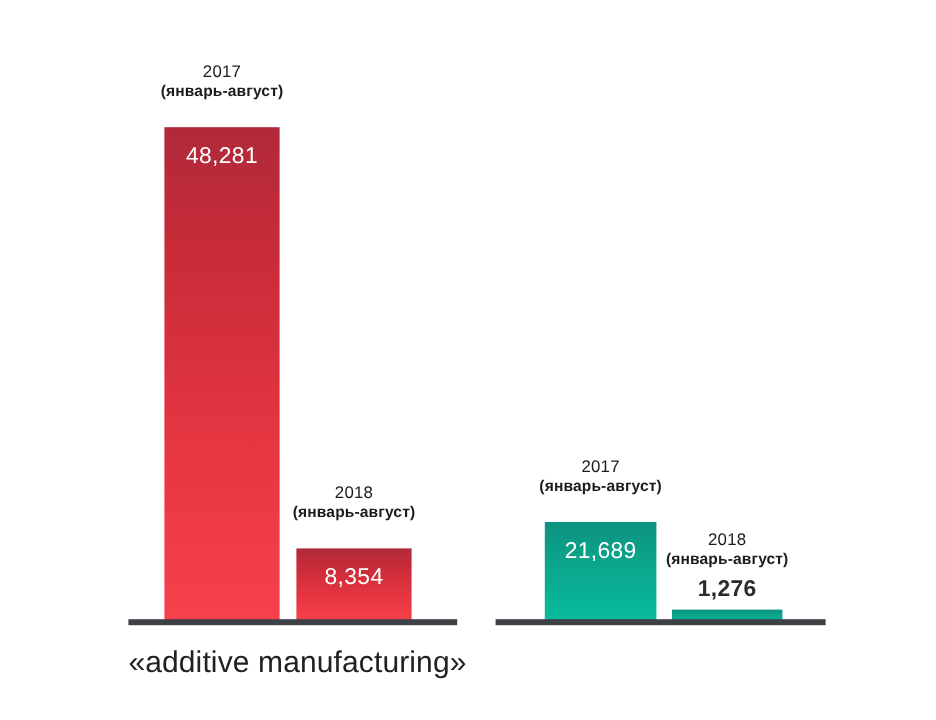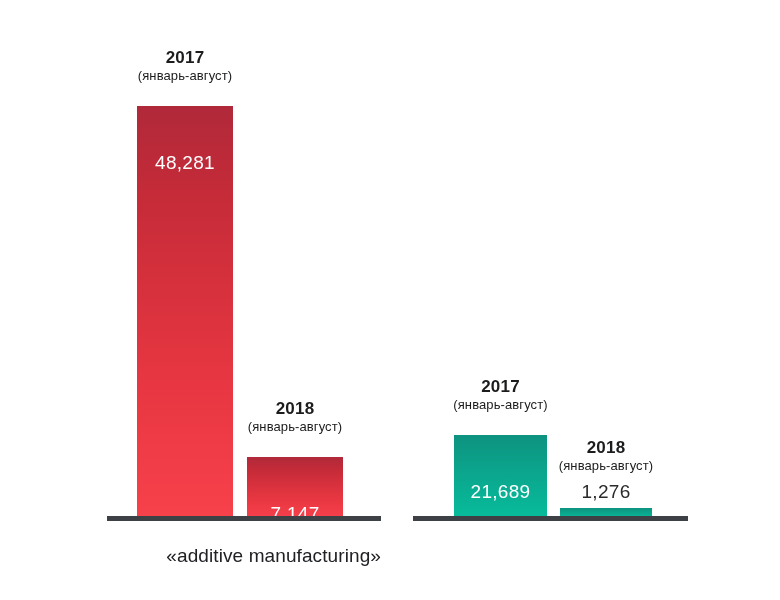--- a/index.html
+++ b/index.html
@@ -42,21 +42,21 @@
     background: #3d4044;
   }
 
   
   .category-label {
     position: absolute;
     left: 0;
     right: 0;
     bottom: 33px;
     text-align: right;
-    font-size: 19px;
+    font-size: 25px;
     font-weight: 400;
     color: #202124;
     letter-spacing: 0.1px;
     white-space: nowrap;
   }
 
   
   .bar-slot {
     position: absolute;
     bottom: 81px;
@@ -65,28 +65,28 @@
   
   .bar-header {
     position: absolute;
     left: 50%;
     transform: translateX(-50%);
     text-align: center;
     white-space: nowrap;
     line-height: 1.12;
   }
   .bar-year {
-    font-size: 17px;
-    font-weight: 700;
+    font-size: 14px;
+    font-weight: 400;
     color: #1b1c1e;
     letter-spacing: 0.2px;
   }
   .bar-period {
     font-size: 13px;
-    font-weight: 400;
+    font-weight: 700;
     color: #1b1c1e;
     margin-top: 2px;
     letter-spacing: 0.1px;
   }
 
   
   .bar-rect {
     position: absolute;
     bottom: 0;
     left: 0;
@@ -103,30 +103,29 @@
   .bar-value-inside {
     position: absolute;
     top: 14px;
     left: 0;
     width: 100%;
     text-align: center;
     font-size: 19px;
     font-weight: 400;
     color: #ffffff;
     letter-spacing: 0.3px;
-    margin-top: 32px;
   }
   
   .bar-value-outside {
     position: absolute;
     left: 0;
     width: 100%;
     text-align: center;
     font-size: 19px;
-    font-weight: 400;
+    font-weight: 700;
     color: #2b2b2b;
     letter-spacing: 0.3px;
     white-space: nowrap;
     margin-top: 15px;
   }
 
   
   #slot-additive-2017 { left: 30px;  width: 96px; }
   #slot-additive-2017 .bar-rect   { height: 413px; }
   #slot-additive-2017 .bar-header { bottom: 435px; }
@@ -161,21 +160,21 @@
         <div class="bar-value-inside">48,281</div>
       </div>
     </div>
 
     <div class="bar-slot" id="slot-additive-2018">
       <div class="bar-header">
         <div class="bar-year">2018</div>
         <div class="bar-period">(январь-август)</div>
       </div>
       <div class="bar-rect red">
-        <div class="bar-value-inside">7,147</div>
+        <div class="bar-value-inside">8,354</div>
       </div>
     </div>
 
     <div class="axis-line"></div>
     <div class="category-label">«additive manufacturing»</div>
   </div>
 
   <div class="group" id="group-3dprint">
 
     <div class="bar-slot" id="slot-3dprint-2017">

